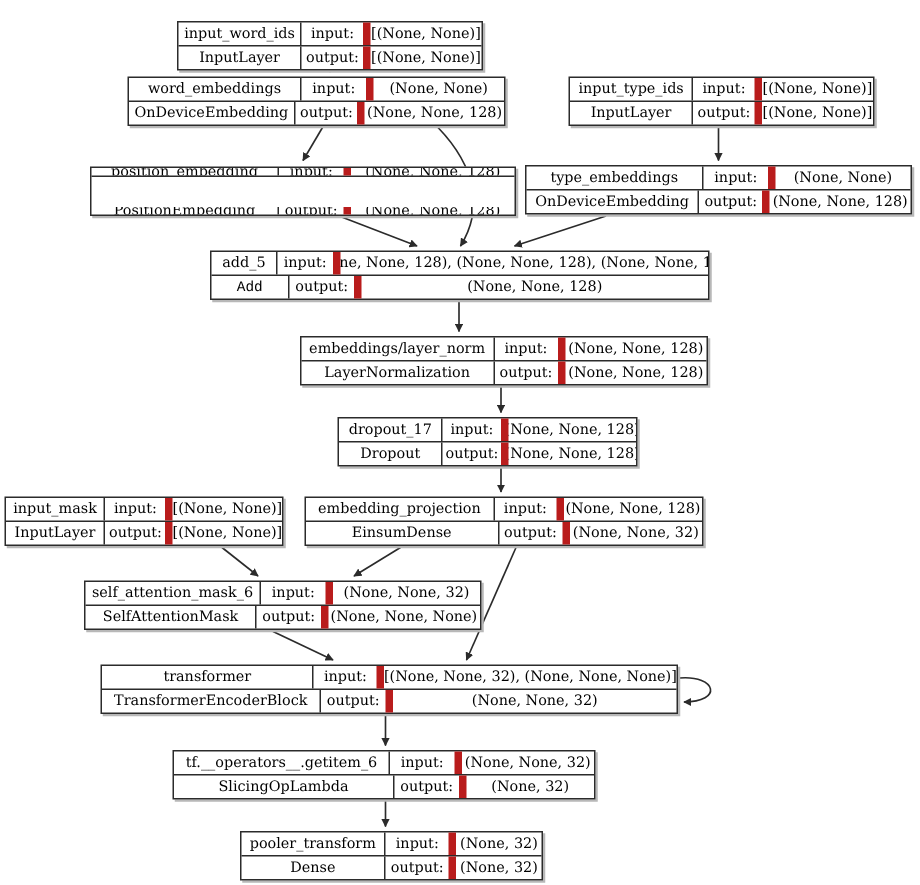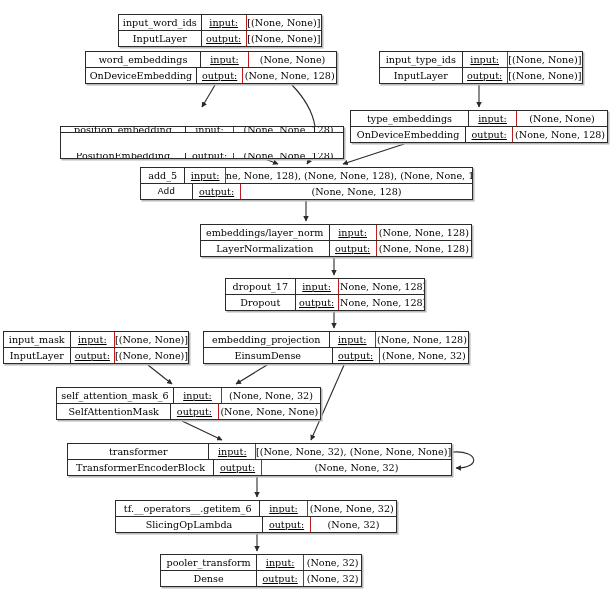--- a/index.html
+++ b/index.html
@@ -51,22 +51,21 @@
     line-height: 1;
     white-space: nowrap;
     overflow: hidden;
     padding: 0 3px;
     box-sizing: border-box;
   }
   .cell.name {
     border-right: 1px solid #2b2b2b;
   }
   .cell.iolabel {
-    border-right: 1px solid #b91c1c;
-    text-decoration: underline;
+    border-right: 5px solid #b91c1c;
   }
   .cell.shape {
     flex: 1 1 auto;
   }
   .merged .cell.shape {
     justify-content: center;
   }
 </style>
 </head>
 <body>
@@ -145,21 +144,21 @@
           <div class="cell name" style="width: 88px;">input_type_ids</div>
           <div class="cell iolabel" style="width: 48px;">input:</div>
           <div class="cell shape">[(None, None)]</div>
         </div>
         <div class="row bottom">
           <div class="cell name" style="width: 88px;">InputLayer</div>
           <div class="cell iolabel" style="width: 48px;">output:</div>
           <div class="cell shape">[(None, None)]</div>
         </div>
       </div>
-      <div class="node" style="left: 60px; top: 126px; width: 284px; height: 33px; gap: 20px;">
+      <div class="node" style="left: 60px; top: 111px; width: 284px; height: 33px; gap: 20px;">
         <div class="row top">
           <div class="cell name" style="width: 125px;">position_embedding</div>
           <div class="cell iolabel" style="width: 48px;">input:</div>
           <div class="cell shape">(None, None, 128)</div>
         </div>
         <div class="row bottom">
           <div class="cell name" style="width: 125px;">PositionEmbedding</div>
           <div class="cell iolabel" style="width: 48px;">output:</div>
           <div class="cell shape">(None, None, 128)</div>
         </div>

